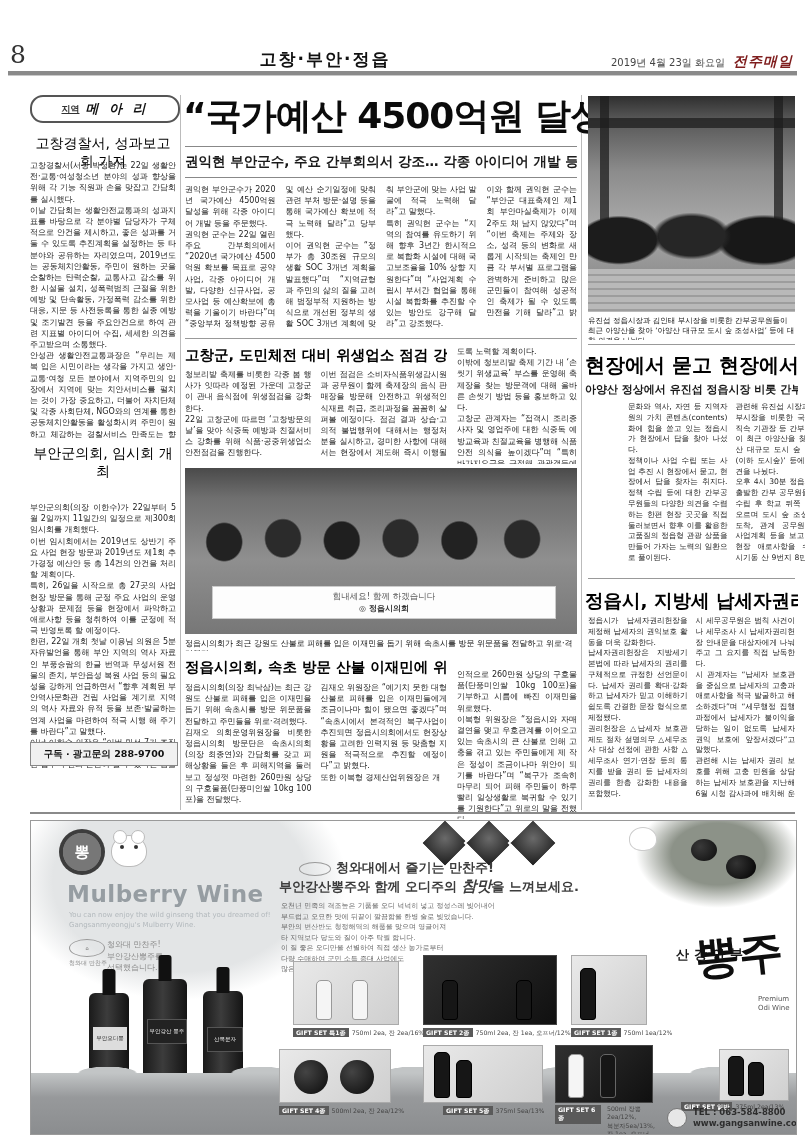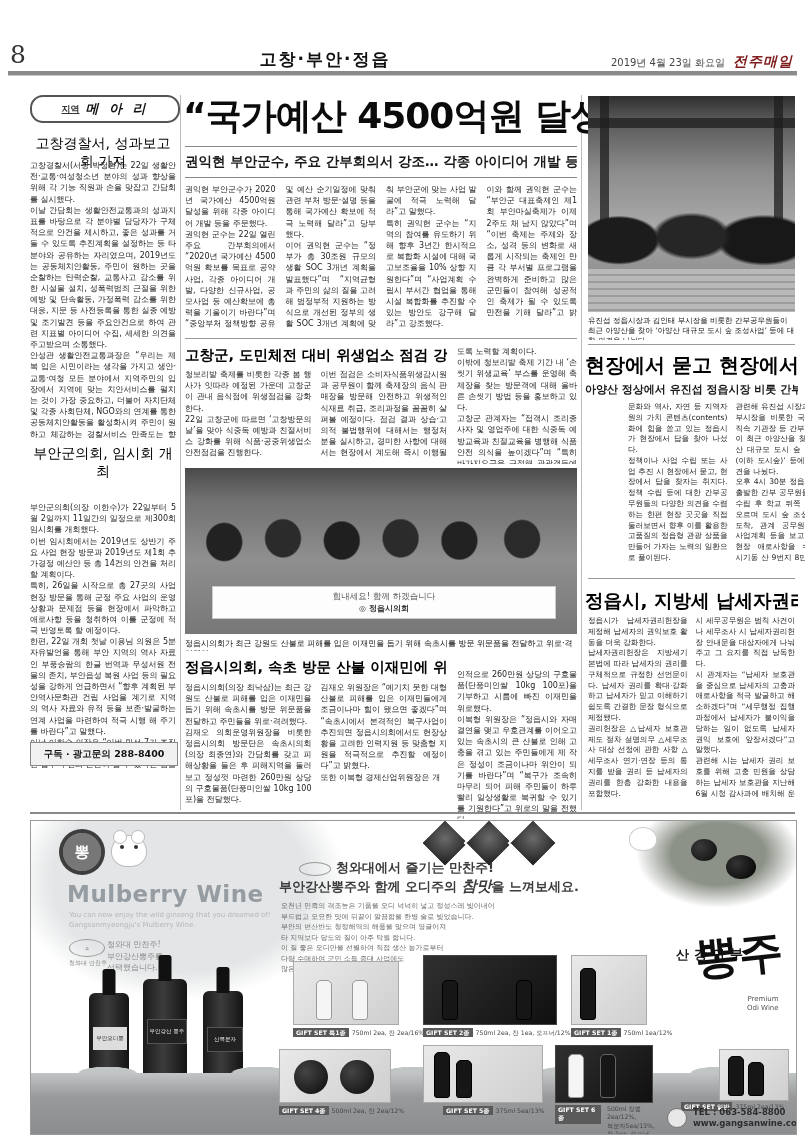--- a/index.html
+++ b/index.html
@@ -97,21 +97,21 @@
   .gbox.dark{background:linear-gradient(135deg,#303030,#101010);border:1px solid #444;}
   .minibottle{position:absolute;bottom:4px;width:14px;height:38px;border-radius:5px 5px 3px 3px;background:#f5f5f5;border:1px solid #999;}
   .minibottle.dk{background:#161616;border-color:#000;}
   .glabel{position:absolute;font-size:6.2px;color:#444;white-space:nowrap;}
   .glabel .chip{background:#5a5a5a;color:#fff;font-weight:800;padding:1px 3px;margin-right:3px;}
   .glabel.multiline{white-space:pre-line;line-height:1.35;}
   .calli{position:absolute;left:642px;top:112px;width:120px;}
   .calli .vert{position:absolute;left:0;top:6px;writing-mode:vertical-rl;font-size:13px;font-weight:800;color:#1a1a1a;letter-spacing:4px;}
   .calli .big{position:absolute;left:22px;top:0;font-size:44px;font-weight:900;color:#0e0e0e;
               font-family:"DejaVu Serif",serif;transform:rotate(-6deg);line-height:1;}
-  .calli .prem{position:absolute;left:74px;top:62px;font-size:7px;color:#555;line-height:1.3;white-space:pre-line;text-align:right;}
+  .calli .prem{position:absolute;left:85px;top:62px;font-size:7px;color:#555;line-height:1.3;white-space:pre-line;}
   .grayband{position:absolute;left:0;top:252px;width:765px;height:61px;
             background:linear-gradient(180deg,#c2c5c6,#97999b 40%,#8b8d8f);}
   .grayband:before{content:"";position:absolute;left:0;top:-10px;width:100%;height:10px;
             background:radial-gradient(ellipse 6% 100% at 10% 100%,#c2c5c6 0 60%,transparent 65%),
                        radial-gradient(ellipse 6% 100% at 30% 100%,#c2c5c6 0 60%,transparent 65%),
                        radial-gradient(ellipse 6% 100% at 50% 100%,#c2c5c6 0 60%,transparent 65%),
                        radial-gradient(ellipse 6% 100% at 70% 100%,#c2c5c6 0 60%,transparent 65%),
                        radial-gradient(ellipse 6% 100% at 90% 100%,#c2c5c6 0 60%,transparent 65%);}
   .telblock{position:absolute;left:636px;top:286px;display:flex;gap:6px;align-items:center;}
   .telcircle{width:18px;height:18px;border-radius:50%;background:#e7e7e7;border:1px solid #777;}
@@ -141,21 +141,21 @@
 이날 간담회는 생활안전교통과의 성과지표를 바탕으로 각 분야별 담당자가 구체적으로 안건을 제시하고, 좋은 성과를 거둘 수 있도록 추진계획을 설정하는 등 타 분야와 공유하는 자리였으며, 2019년도는 공동체치안활동, 주민이 원하는 곳을 순찰하는 탄력순찰, 교통사고 감소를 위한 시설물 설치, 성폭력범죄 근절을 위한 예방 및 단속활동, 가정폭력 감소를 위한 대응, 지문 등 사전등록을 통한 실종 예방 및 조기발견 등을 주요안건으로 하여 관련 지표별 아이디어 수집, 세세한 의견을 주고받으며 소통했다.
 안성관 생활안전교통과장은 “우리는 제복 입은 시민이라는 생각을 가지고 생안·교통·여청 모든 분야에서 지역주민의 입장에서 지역에 맞는 치안서비스를 펼치는 것이 가장 중요하고, 더불어 자치단체 및 각종 사회단체, NGO와의 연계를 통한 공동체치안활동을 활성화시켜 주민이 원하고 체감하는 경찰서비스 만족도는 향상될 것이다”고 밝혔다.
 /고창=김양식 기자</div>
   <div class="abs side-title" style="left:30px;top:445px;width:146px;">부안군의회, 임시회 개최</div>
   <div class="abs jt bodytext" style="left:30px;top:470px;width:146px;height:266px;margin-top:32px;">부안군의회(의장 이한수)가 22일부터 5월 2일까지 11일간의 일정으로 제300회 임시회를 개회했다.
 이번 임시회에서는 2019년도 상반기 주요 사업 현장 방문과 2019년도 제1회 추가경정 예산안 등 총 14건의 안건을 처리할 계획이다.
 특히, 26일을 시작으로 총 27곳의 사업 현장 방문을 통해 군정 주요 사업의 운영 상황과 문제점 등을 현장에서 파악하고 애로사항 등을 청취하여 이를 군정에 적극 반영토록 할 예정이다.
 한편, 22일 개회 첫날 이용님 의원은 5분 자유발언을 통해 부안 지역의 역사 자료인 부풍승람의 한글 번역과 무성서원 전물의 존치, 부안읍성 복원 사업 등의 필요성을 강하게 언급하면서 “향후 계획된 부안역사문화관 건립 사업을 계기로 지역의 역사 자료와 유적 등을 보존·발굴하는 연계 사업을 마련하여 적극 시행 해 주기를 바란다”고 말했다.
 이날 이한수 의장은 “이번 민선 7기 조직개편 이후 첫 추경 예산안이 향후 역동적인 업무 추진의 근간이 될 수 있다는 점을 기억하고 군민의 행복이 담긴 다양한 의견이 이에 잘 반영되었는지 상세히 살펴주기를 바란다”고 당부했다.
 /부안=김석진 기자</div>
-  <div class="abs subbox">구독 · 광고문의  288-8400</div>
+  <div class="abs subbox">구독 · 광고문의  288-9700</div>
 
   <div class="abs headline">“국가예산 4500억원 달성 총력”</div>
   <div class="abs subhead">권익현 부안군수, 주요 간부회의서 강조… 각종 아이디어 개발 등 주문</div>
   <div class="abs jt bodytext mainbody">권익현 부안군수가 2020년 국가예산 4500억원 달성을 위해 각종 아이디어 개발 등을 주문했다.
 권익현 군수는 22일 열린 주요 간부회의에서 “2020년 국가예산 4500억원 확보를 목표로 공약사업, 각종 아이디어 개발, 다양한 신규사업, 공모사업 등 예산확보에 총력을 기울이기 바란다”며 “중앙부처 정책방향 공유 및 예산 순기일정에 맞춰 관련 부처 방문·설명 등을 통해 국가예산 확보에 적극 노력해 달라”고 당부했다.
 이어 권익현 군수는 “정부가 총 30조원 규모의 생활 SOC 3개년 계획을 발표했다”며 “지역균형과 주민의 삶의 질을 고려해 범정부적 지원하는 방식으로 개선된 정부의 생활 SOC 3개년 계획에 맞춰 부안군에 맞는 사업 발굴에 적극 노력해 달라”고 말했다.
 특히 권익현 군수는 “지역의 참여를 유도하기 위해 향후 3년간 한시적으로 복합화 시설에 대해 국고보조율을 10% 상향 지원한다”며 “사업계획 수립시 부서간 협업을 통해 시설 복합화를 추진할 수 있는 방안도 강구해 달라”고 강조했다.
 이와 함께 권익현 군수는 “부안군 대표축제인 제1회 부안마실축제가 이제 2주도 채 남지 않았다”며 “이번 축제는 주제와 장소, 성격 등의 변화로 새롭게 시작되는 축제인 만큼 각 부서별 프로그램을 완벽하게 준비하고 많은 군민들이 참여해 성공적인 축제가 될 수 있도록 만전을 기해 달라”고 밝혔다.
 /부안=김석진 기자</div>
   <div class="abs hrule" style="left:185px;top:338px;width:392px;"></div>

